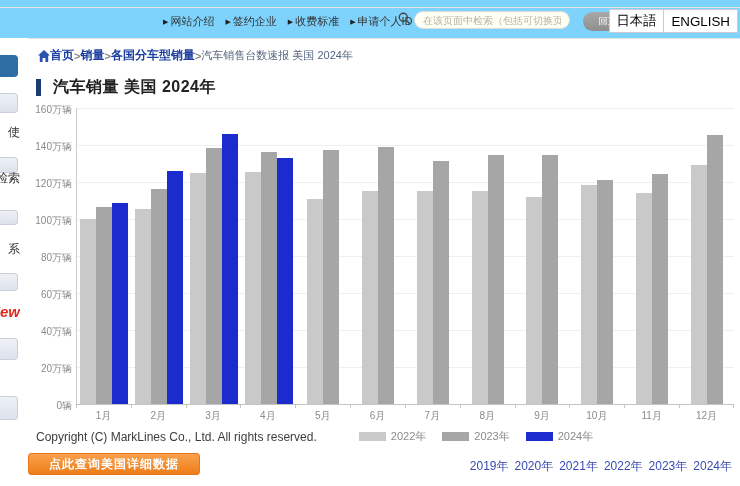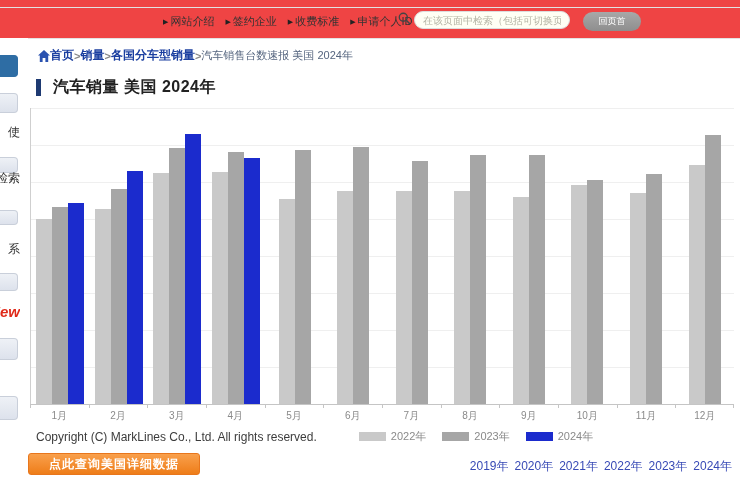--- a/index.html
+++ b/index.html
@@ -1,20 +1,20 @@
 <!DOCTYPE html>
 <html><head>
 <meta charset="utf-8">
 <style>
   * { margin:0; padding:0; box-sizing:border-box; }
   html,body { width:740px; height:486px; overflow:hidden; background:#fff;
     font-family:"Liberation Sans", sans-serif; }
 
   
-  .topbar { position:relative; height:38px; background:#ef4444; }
+  .topbar { position:relative; height:38px; background:#7dd3fc; }
   .top-hairline { position:absolute; top:7px; left:0; right:0; height:1px; background:#e2e2e2; }
   .nav { position:absolute; left:163px; top:14px; display:flex; gap:11px; font-size:11px; color:#333; }
   .nav-item { display:flex; align-items:center; gap:2px; cursor:pointer; white-space:nowrap; }
   .tri { font-size:7px; color:#222; line-height:1; }
   .searchwrap { position:absolute; left:398px; top:11px; display:flex; align-items:center; gap:3px; }
   .search-input { width:156px; height:18px; background:#fffff4; border:1px solid #ddd;
     border-radius:9px; font-size:10px; padding:0 8px; color:#555; outline:none; }
   .search-input::placeholder { color:#b4b4a4; }
   .pill { position:absolute; left:583px; top:12px; width:58px; height:19px; border:none;
     border-radius:10px; background:linear-gradient(180deg,#a8a8a8,#8e8e8e); color:#fff;
@@ -121,20 +121,24 @@
   <div class="searchwrap">
     <span>
       <svg width="13" height="13" viewBox="0 0 13 13">
           <circle cx="5.3" cy="5.3" r="4" fill="none" stroke="#444" stroke-width="1.4"></circle>
           <line x1="8.3" y1="8.3" x2="12" y2="12" stroke="#444" stroke-width="1.6"></line>
         </svg>
     </span>
     <input class="search-input" type="text" placeholder="在该页面中检索（包括可切换页面）" style="">
   </div>
   <button class="pill">回页首</button>
+  <div class="langs">
+    <button class="lang-btn">日本語</button>
+    <button class="lang-btn">ENGLISH</button>
+  </div>
 </header>
 <div class="mainline"></div>
 
 <aside class="sidebar">
   <div class="sb blue"></div>
   <div class="sb s1"></div>
   <div class="frag f1">使</div>
   <div class="sb s2"></div>
   <div class="frag f2">检索</div>
   <div class="sb s3"></div>
@@ -161,20 +165,31 @@
     <span class="crumb-sep">&gt;</span>
     <span class="crumb-current">汽车销售台数速报 美国 2024年</span>
   </div>
 
   <div class="titlerow">
     <span class="titlebar"></span>
     <h1 class="pagetitle">汽车销量 美国 2024年</h1>
   </div>
 
   <div class="chart">
+    <div class="yaxis">
+        <div class="ytick" style="top: -5px;">160万辆</div>
+        <div class="ytick" style="top: 32px;">140万辆</div>
+        <div class="ytick" style="top: 69px;">120万辆</div>
+        <div class="ytick" style="top: 106px;">100万辆</div>
+        <div class="ytick" style="top: 143px;">80万辆</div>
+        <div class="ytick" style="top: 180px;">60万辆</div>
+        <div class="ytick" style="top: 217px;">40万辆</div>
+        <div class="ytick" style="top: 254px;">20万辆</div>
+        <div class="ytick" style="top: 291px;">0辆</div>
+      </div>
     <div class="plotwrap">
       <div class="plot">
         <div class="gridline" style="top: 0px;"></div>
           <div class="gridline" style="top: 37px;"></div>
           <div class="gridline" style="top: 74px;"></div>
           <div class="gridline" style="top: 111px;"></div>
           <div class="gridline" style="top: 148px;"></div>
           <div class="gridline" style="top: 185px;"></div>
           <div class="gridline" style="top: 222px;"></div>
           <div class="gridline" style="top: 259px;"></div>

